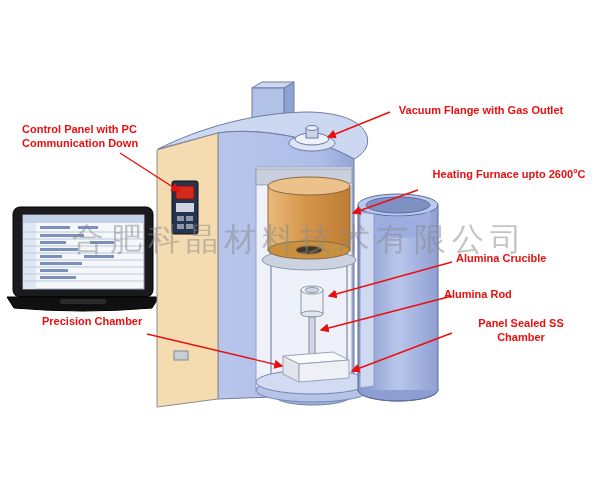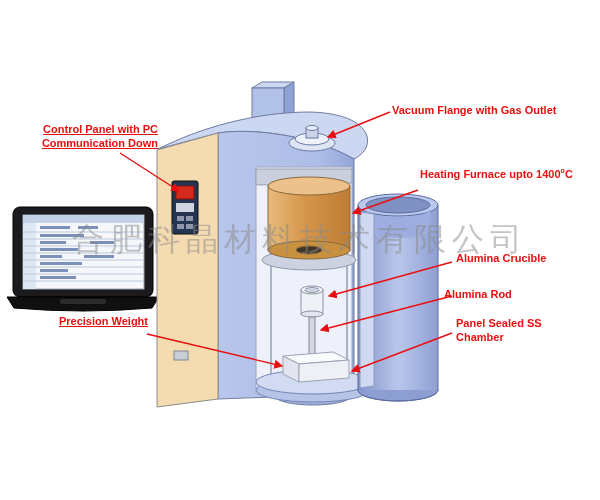--- a/index.html
+++ b/index.html
@@ -6,22 +6,23 @@
   html,body { width:600px; height:500px; background:#ffffff; font-family:"Liberation Sans", sans-serif; }
   .stage { position:relative; width:600px; height:500px; background:#ffffff; overflow:hidden; }
   .stage svg { position:absolute; left:0; top:0; }
   .label {
     position:absolute;
     color:#ea0f0f;
     font-weight:bold;
     font-size:11px;
     line-height:1.3;
     font-family:"Liberation Sans", sans-serif;
+    text-align:center;
   }
-  .label.center { text-align:right;text-decoration:underline; }
+  .label.center { text-align:left; }
   .label sup { font-size:7px; }
 </style>
 </head>
 <body>
 
 <div class="stage">
 
 <svg width="600" height="500" viewBox="0 0 600 500">
   <defs>
     <marker id="arr" viewBox="0 0 10 10" refX="8.5" refY="5" markerWidth="6.5" markerHeight="6.5" orient="auto">
@@ -170,29 +171,29 @@
 </svg>
 
   <div class="label" style="left:392px; top:103px; width:178px;">Vacuum Flange with Gas Outlet</div>
 
   <div class="label center" style="left:22px; top:122px; width:136px;">
     <div>Control Panel with PC</div>
     <div>Communication Down</div>
   </div>
 
   <div class="label" style="left:420px; top:166px; width:178px;">
-    <div><span>Heating Furnace upto 1400</span><sup>o</sup><span>C</span></div>
+    <div><span>Heating Furnace upto 2600</span><sup>o</sup><span>C</span></div>
   </div>
 
   <div class="label" style="left:456px; top:251px;">Alumina Crucible</div>
 
   <div class="label" style="left:444px; top:287px;">Alumina Rod</div>
 
   <div class="label" style="left:456px; top:316px; width:130px;">
     <div>Panel Sealed SS</div>
     <div style="">Chamber</div>
   </div>
 
   <div class="label center" style="left:42px; top:314px; width:106px;">
-    <div>Precision Weight</div>
+    <div>Precision Chamber</div>
   </div>
 
 </div>
 
 </body></html>

